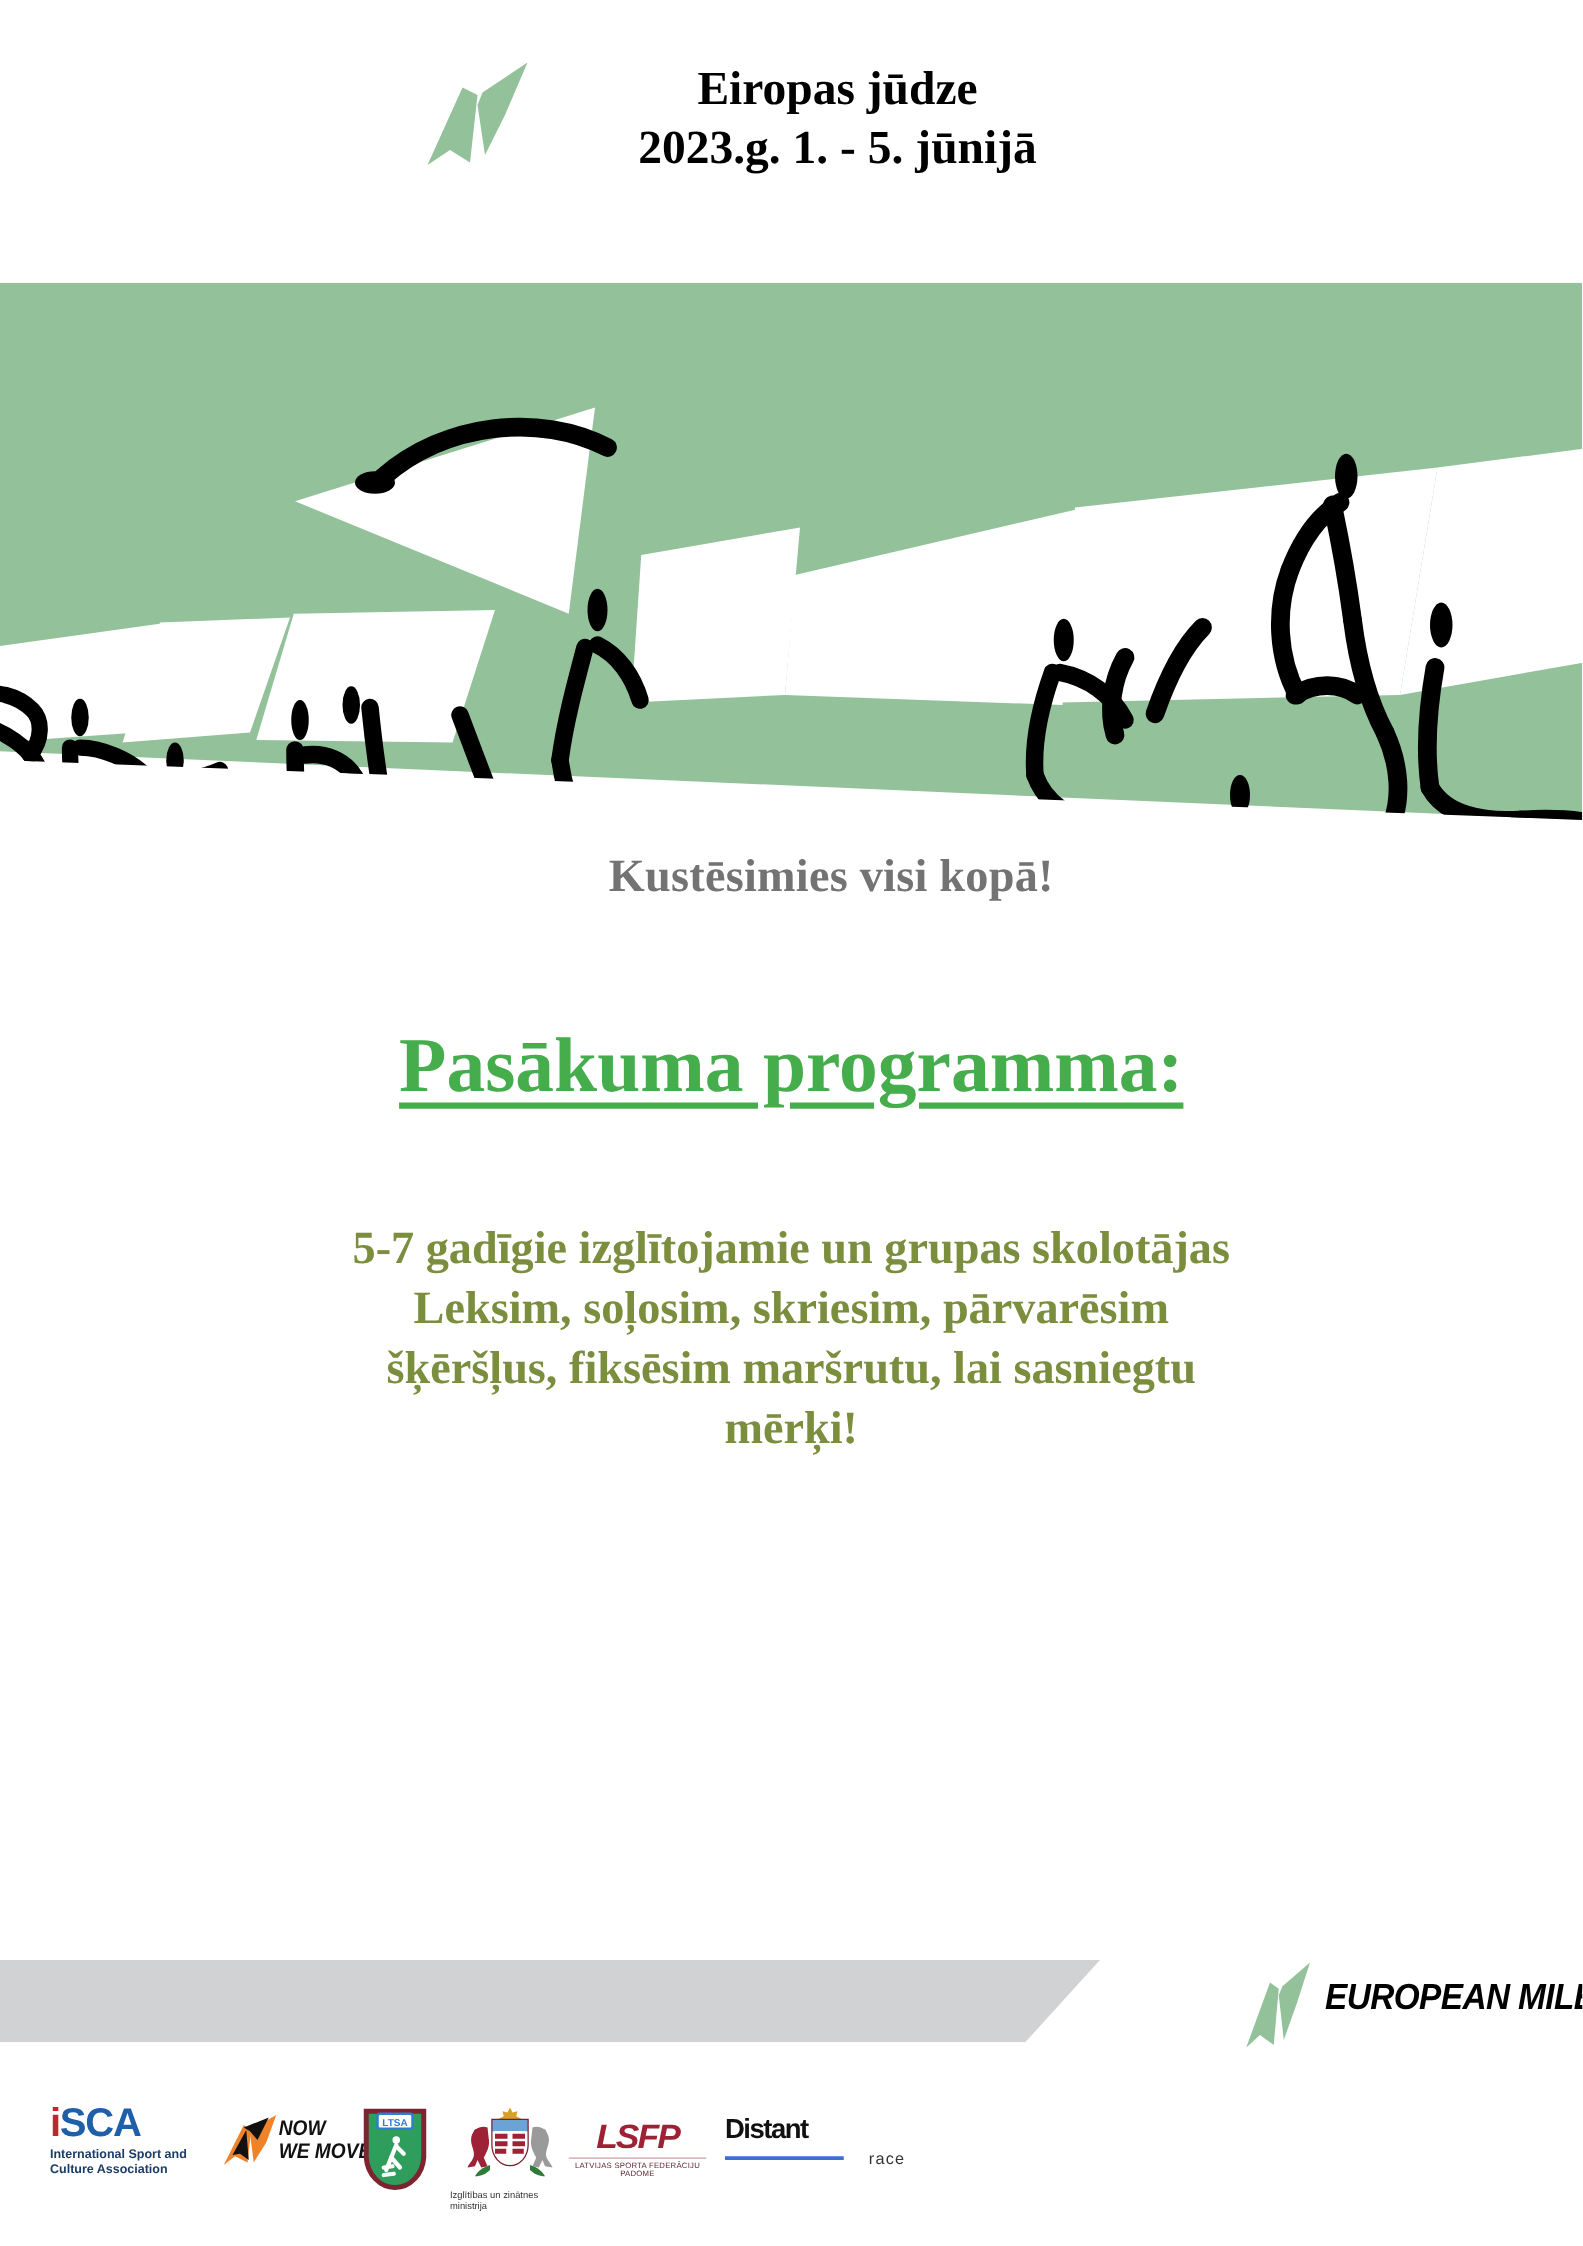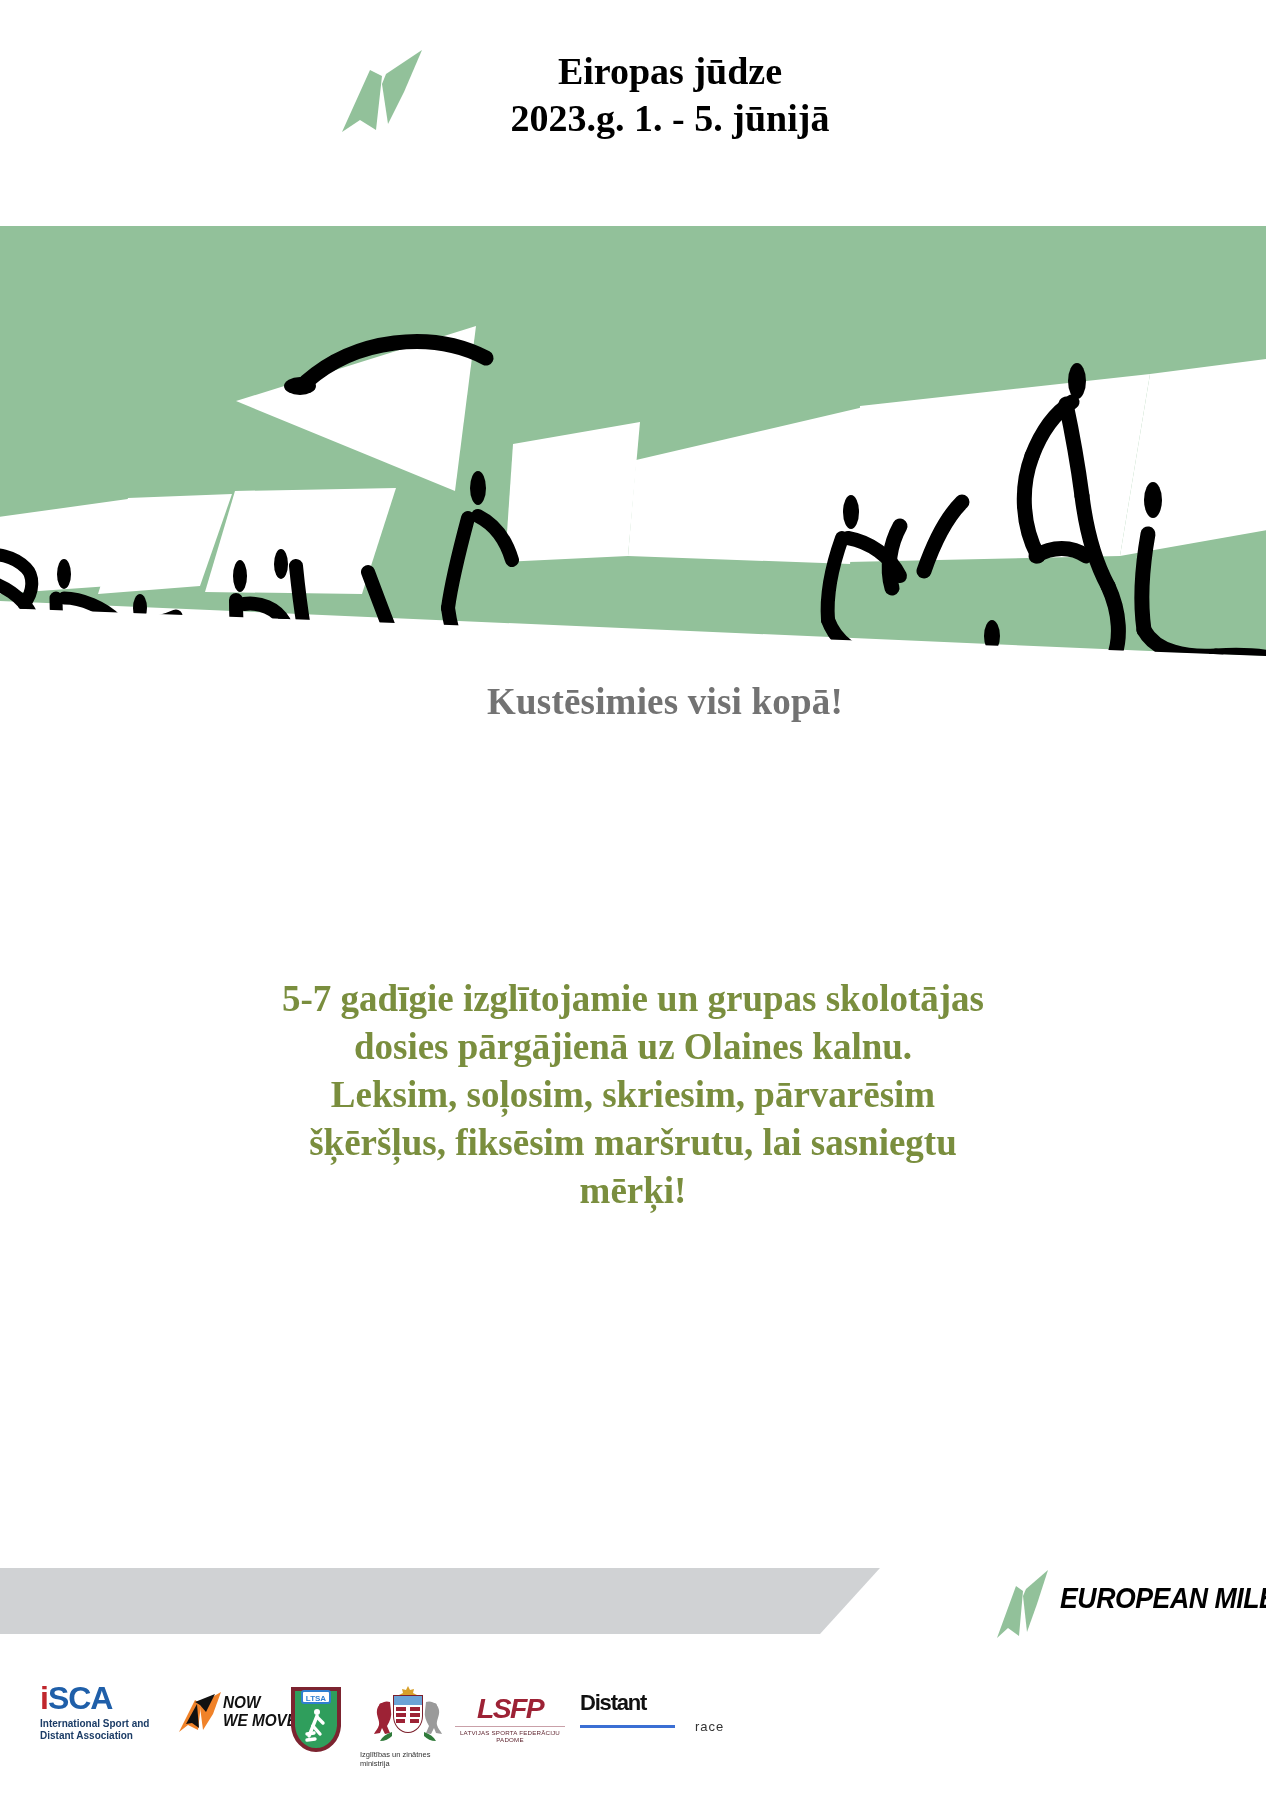--- a/index.html
+++ b/index.html
@@ -231,24 +231,26 @@
         <g fill="none" stroke="#000" stroke-width="15" stroke-linecap="round">
           <path d="M306,156 C356,112 432,104 486,132"></path>
           <ellipse cx="300" cy="160" rx="16" ry="9" fill="#000" stroke="none"></ellipse>
         </g>
       </g>
     </svg>
   </div>
 
   <div class="tagline">Kustēsimies visi kopā!</div>
 
+  <div class="program-title">
+    <span>Pasākuma  programma:</span>
+  </div>
 
   <div class="body-text">
     <span class="line">5-7 gadīgie izglītojamie un grupas skolotājas</span>
-    <span class="line">dosies pārgājienā uz Olaines kalnu.</span>
     <span class="line">Leksim, soļosim, skriesim, pārvarēsim</span>
     <span class="line">šķēršļus, fiksēsim maršrutu, lai sasniegtu</span>
     <span class="line">mērķi!</span>
   </div>
 
   <div class="footer-band">
     <div class="band-shape"></div>
 
     <div class="em-logo">
       <svg viewBox="0 0 62 76" width="62" height="76">
@@ -259,21 +261,21 @@
 
     <div class="em-text">EUROPEAN MILE</div>
   </div>
 
   <div class="sponsors">
 
     <div class="sp isca">
       <div class="isca-mark"><span class="i-red">i</span><span>SCA</span></div>
       <div class="isca-sub">
         <div>International Sport and</div>
-        <div>Distant Association</div>
+        <div>Culture Association</div>
       </div>
     </div>
 
     <div class="sp nwm">
       <svg viewBox="0 0 50 44" width="50" height="44">
         <polygon points="4,42 20,10 26,14 23,40 13,35" fill="#f08229"></polygon>
         <polygon points="27,13 46,2 38,24 28,40 25,17" fill="#f08229"></polygon>
         <polygon points="20,12 40,4 31,22 25,15" fill="#111"></polygon>
         <polygon points="11,34 22,14 24,38 17,33" fill="#111"></polygon>
       </svg>

